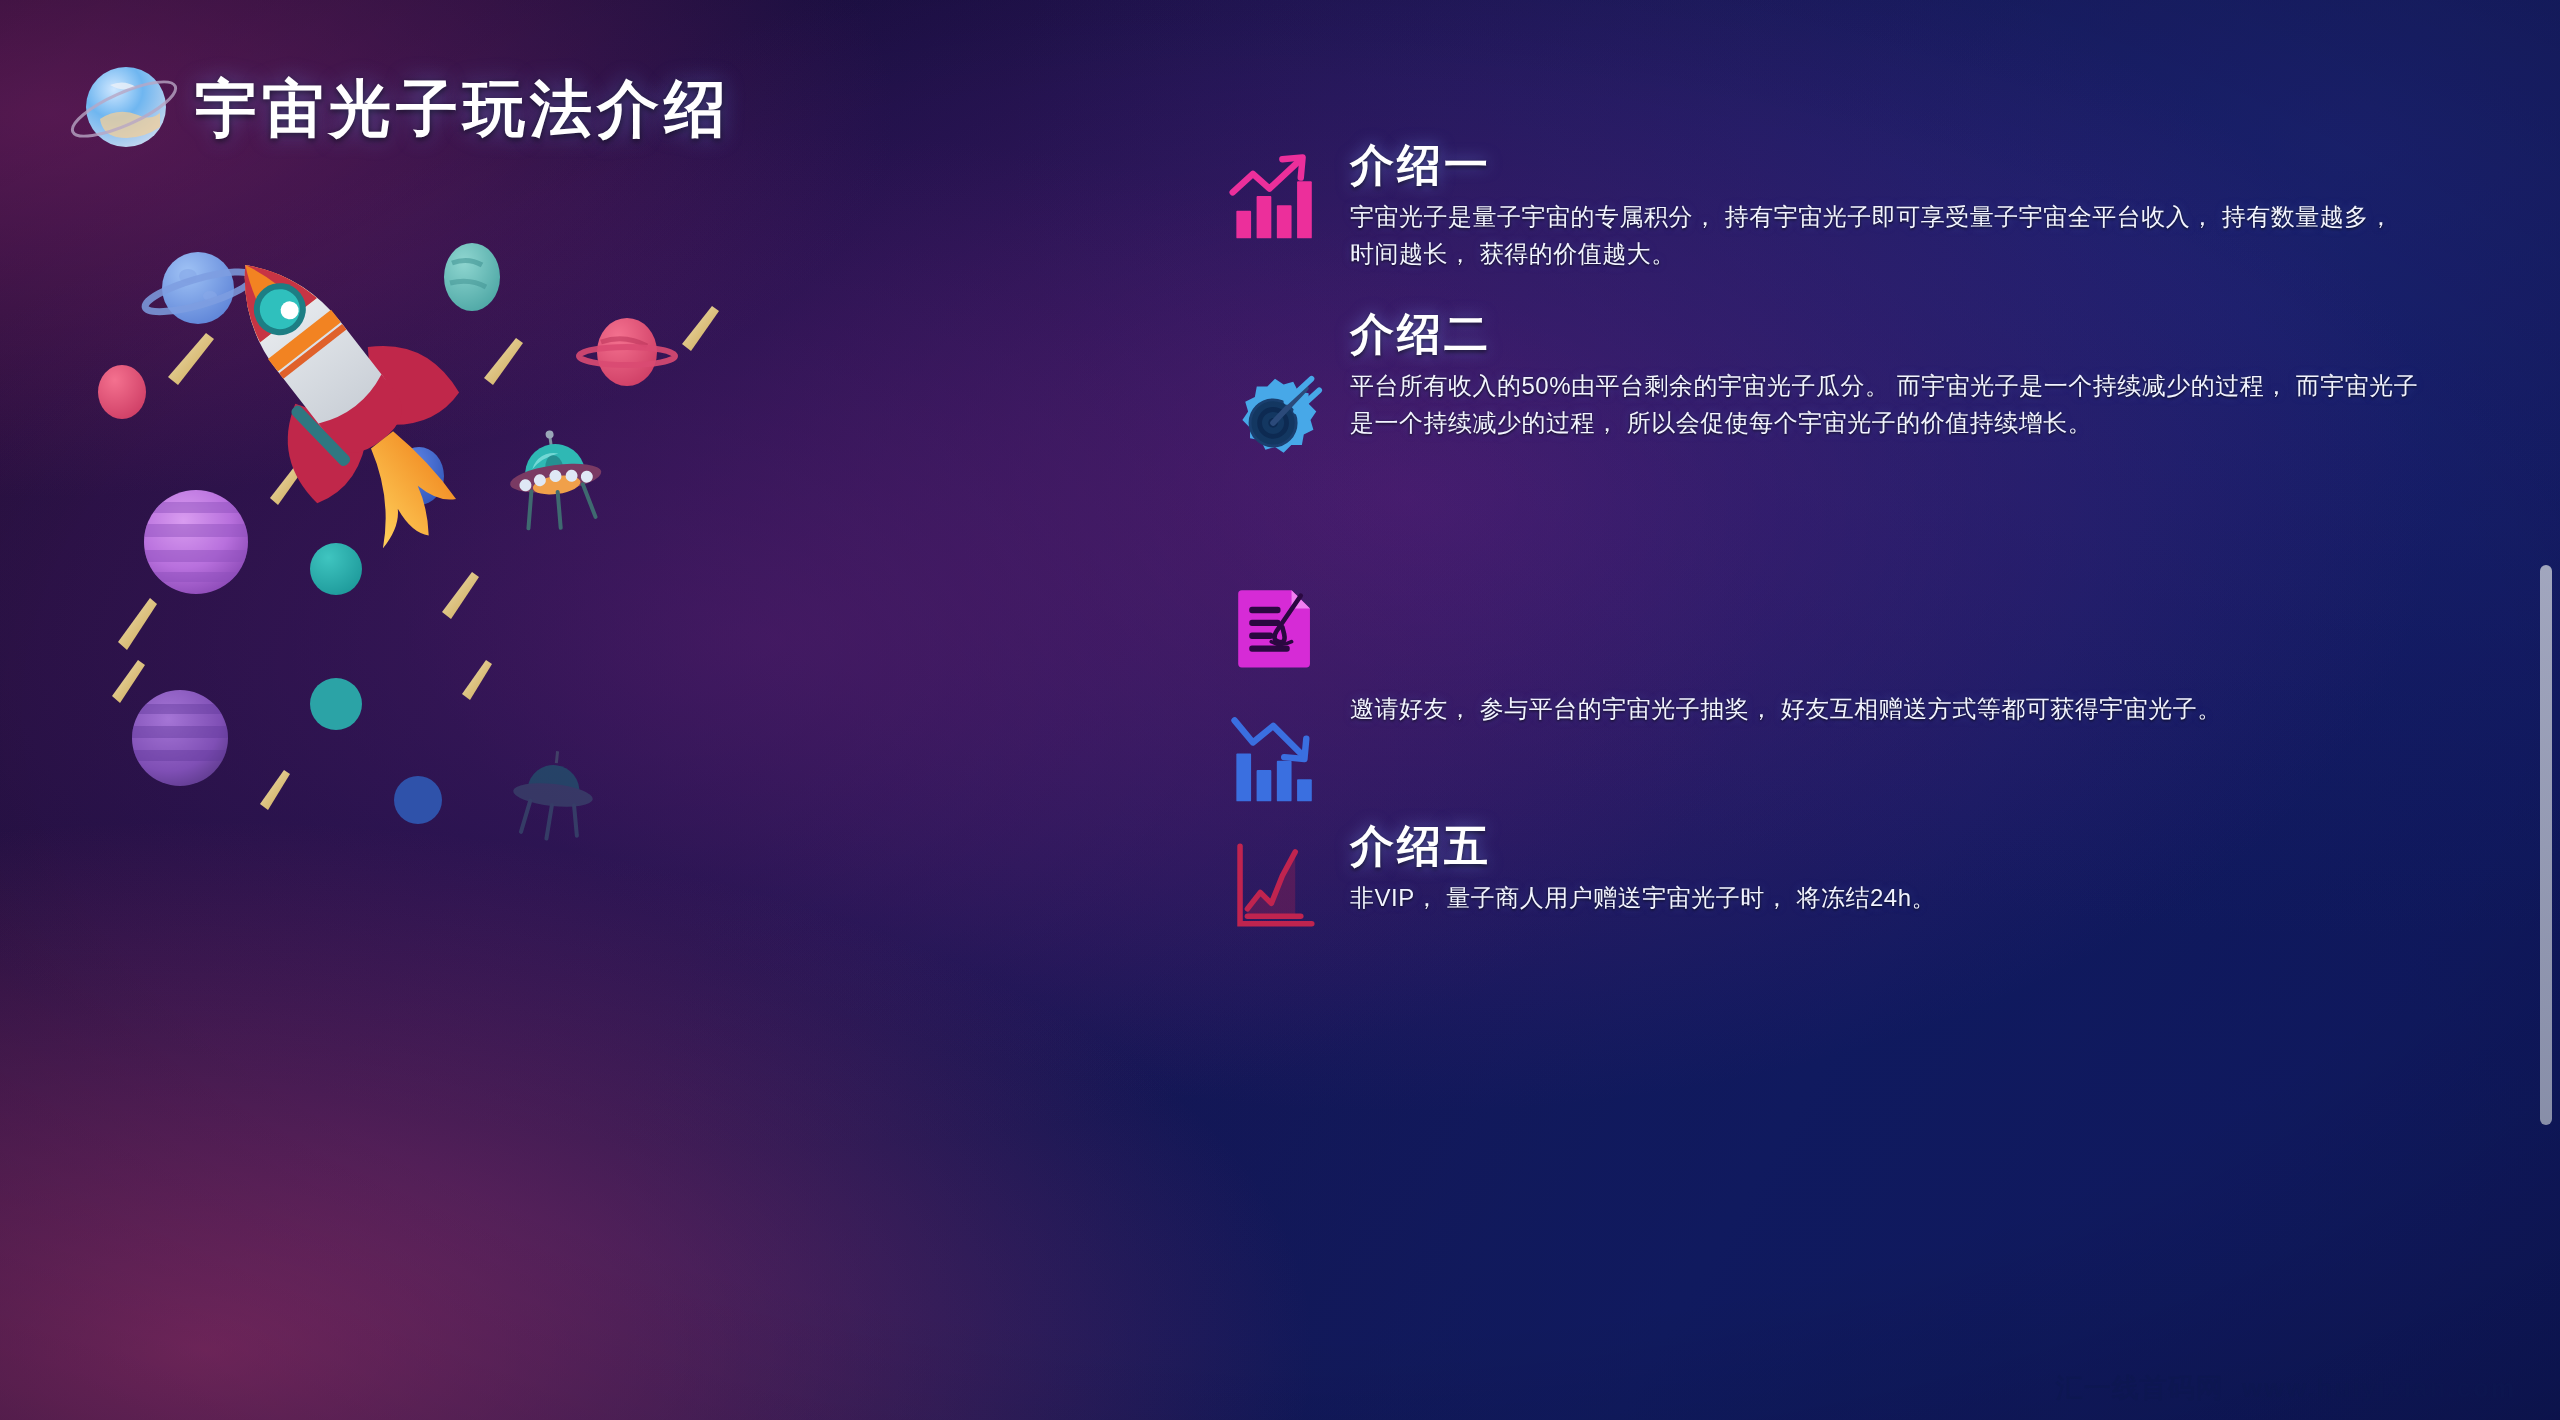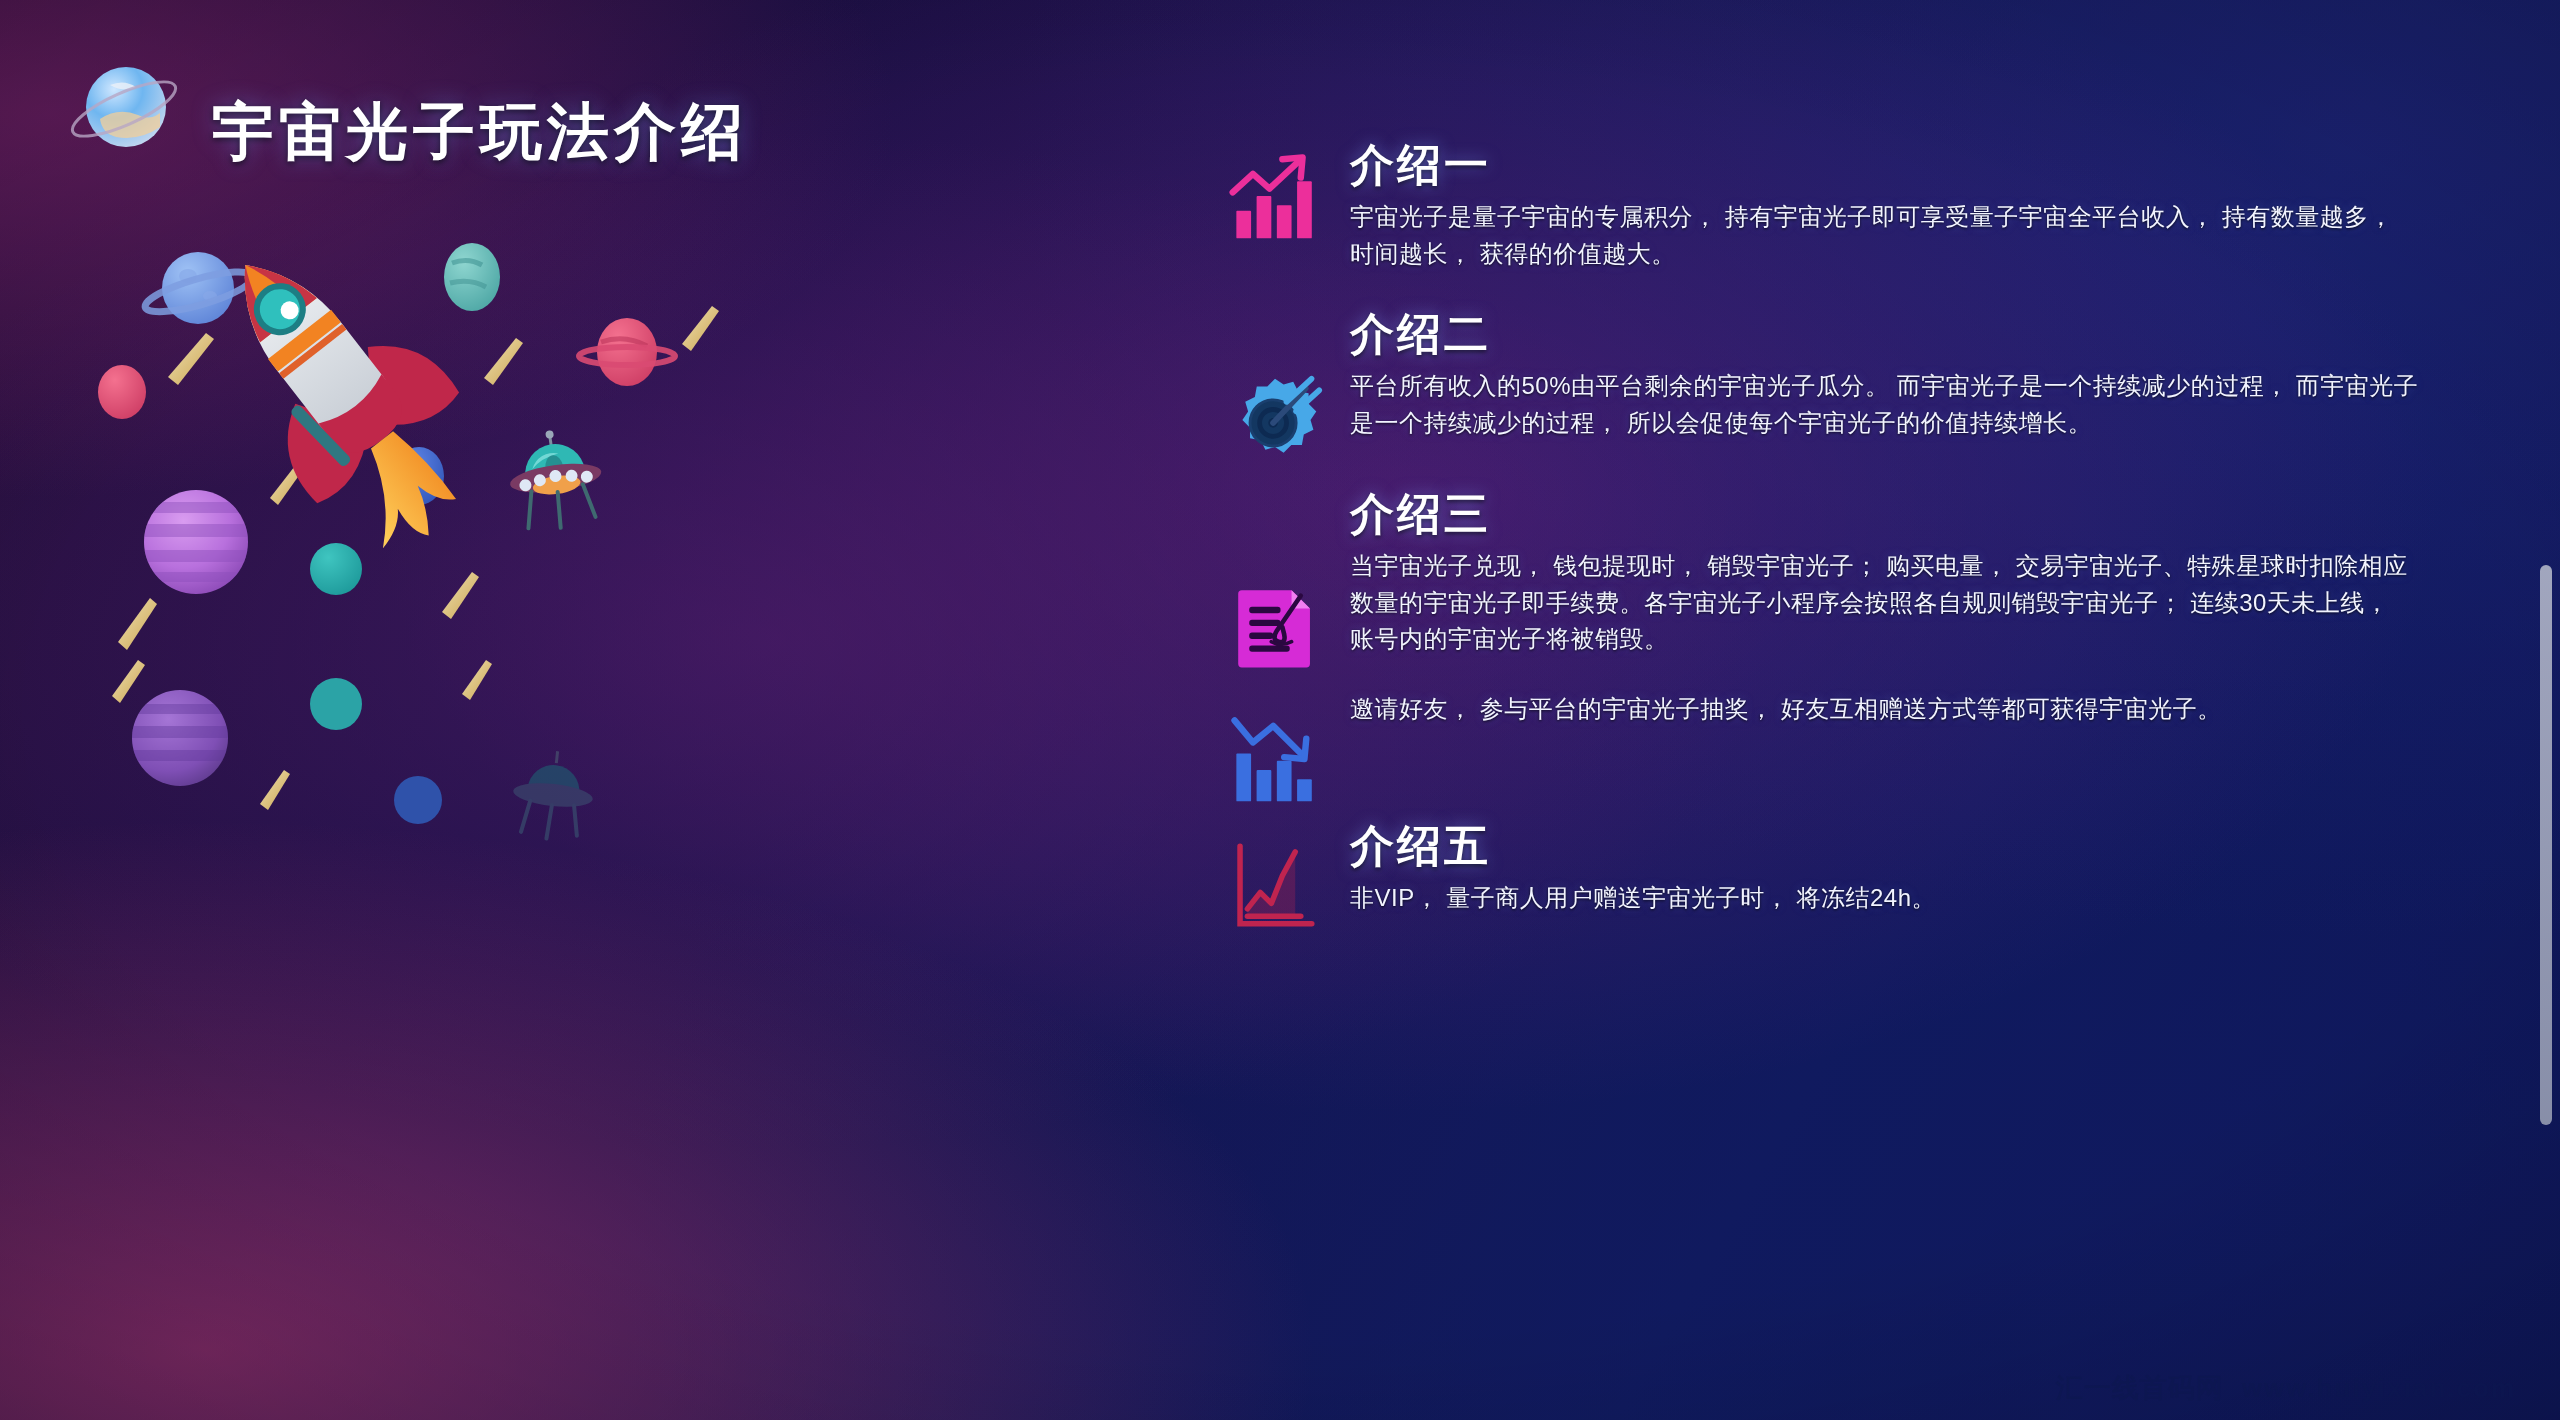--- a/index.html
+++ b/index.html
@@ -23,21 +23,21 @@
       radial-gradient(ellipse 75% 80% at 92% 10%, rgba(30,36,120,.75) 0%,  rgba(20,24,80,0) 70%),
       radial-gradient(ellipse 85% 90% at 85% 85%, rgba(16,26,96,.90) 0%,   rgba(12,18,70,0) 72%),
       linear-gradient(120deg, #2a0f3c 0%, #1b1046 28%, #16154f 50%, #101a5c 72%, #0b1150 100%);
   }
   .bg-vignette {
     background:
       radial-gradient(ellipse 120% 110% at 50% 50%, rgba(0,0,0,0) 40%, rgba(0,0,0,.45) 100%);
   }
 
   
-  .header { position:absolute; left:70px; top:55px; display:flex; align-items:flex-end; gap:34px; z-index:40; }
+  .header { position:absolute; left:70px; top:55px; display:flex; align-items:center; gap:17px; z-index:40; }
   .globe-wrap { position:relative; width:108px; height:108px; }
   .page-title {
     font-size:62px; font-weight:700; color:#ffffff; letter-spacing:5px;
     text-shadow:0 0 22px rgba(120,150,255,.45), 0 2px 6px rgba(0,0,0,.8);
     white-space:nowrap; line-height:1;
   }
 
   
   #illustration { position:absolute; left:0; top:0; width:1200px; height:1420px; z-index:20; }
 
@@ -338,24 +338,20 @@
           <g fill="#2a0840">
             <rect x="22" y="28" width="34" height="7" rx="3"></rect>
             <rect x="22" y="42" width="34" height="7" rx="3"></rect>
             <rect x="22" y="56" width="26" height="7" rx="3"></rect>
             <rect x="22" y="70" width="44" height="7" rx="3"></rect>
           </g>
           <path d="M78,16 L52,54 q-6,10 2,12 q8,2 6,-8 l-2,-8" fill="none" stroke="#2a0840" stroke-width="5" stroke-linecap="round"></path>
           <path d="M46,66 q10,6 22,0" fill="none" stroke="#2a0840" stroke-width="4" stroke-linecap="round"></path>
         </svg>
       </div>
-      <div class="sec-body">
-        <div class="sec-title">介绍三</div>
-        <div class="sec-text">当宇宙光子兑现， 钱包提现时， 销毁宇宙光子； 购买电量， 交易宇宙光子、特殊星球时扣除相应数量的宇宙光子即手续费。各宇宙光子小程序会按照各自规则销毁宇宙光子； 连续30天未上线， 账号内的宇宙光子将被销毁。</div>
-      </div>
     </div>
 
     <div class="section s4">
       <div class="sec-icon">
         <svg viewBox="0 0 100 100" width="92" height="92">
           <g fill="#3a6fe0">
             <rect x="8" y="44" width="16" height="52" rx="1"></rect>
             <rect x="30" y="62" width="16" height="34" rx="1"></rect>
             <rect x="52" y="52" width="16" height="44" rx="1"></rect>
             <rect x="74" y="72" width="16" height="24" rx="1"></rect>

